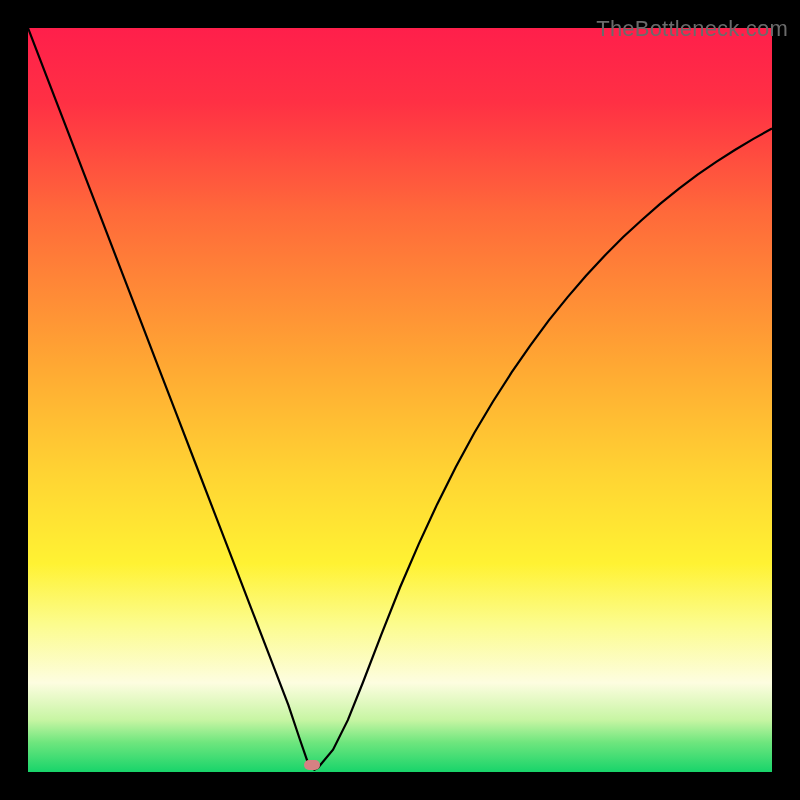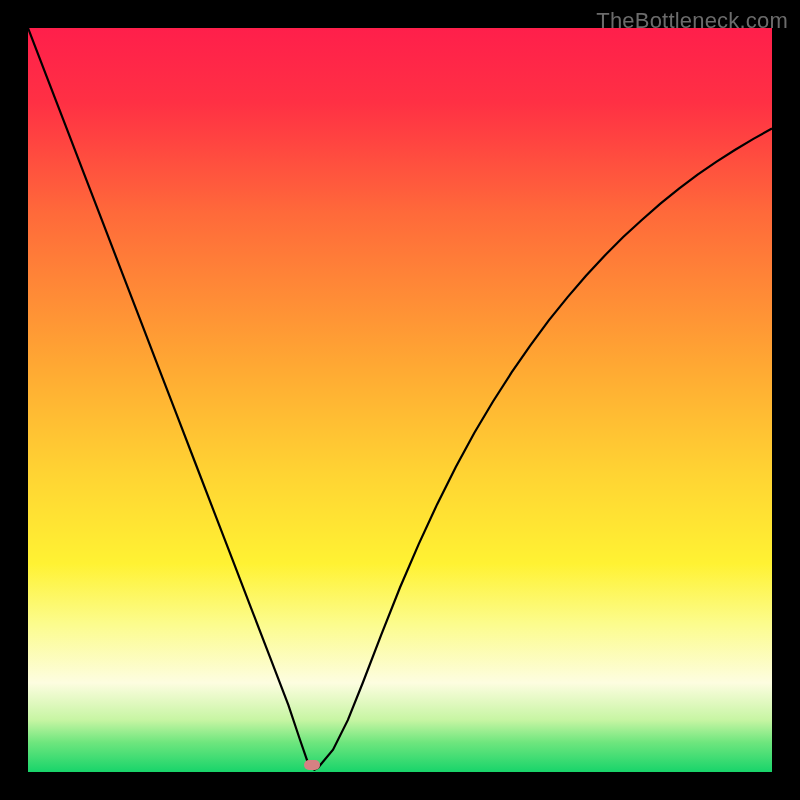--- a/index.html
+++ b/index.html
@@ -24,21 +24,21 @@
     width: 744px;
     height: 744px;
     overflow: hidden;
   }
   .gradient-bg {
     position: absolute;
     inset: 0;
   }
   .watermark {
     position: absolute;
-    top: 8px;
+    top: 16px;
     right: 12px;
     color: #6b6b6b;
     font-size: 22px;
     font-weight: 500;
     letter-spacing: 0.2px;
   }
   svg.curve {
     position: absolute;
     inset: 0;
   }

